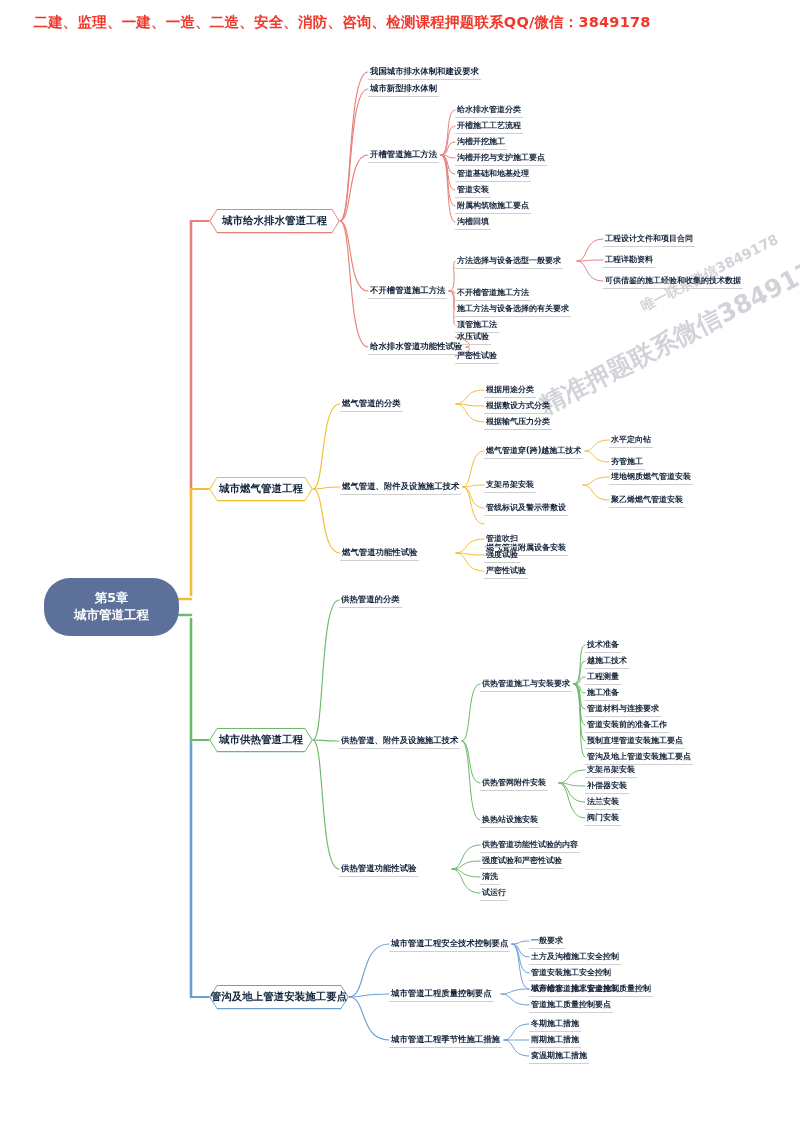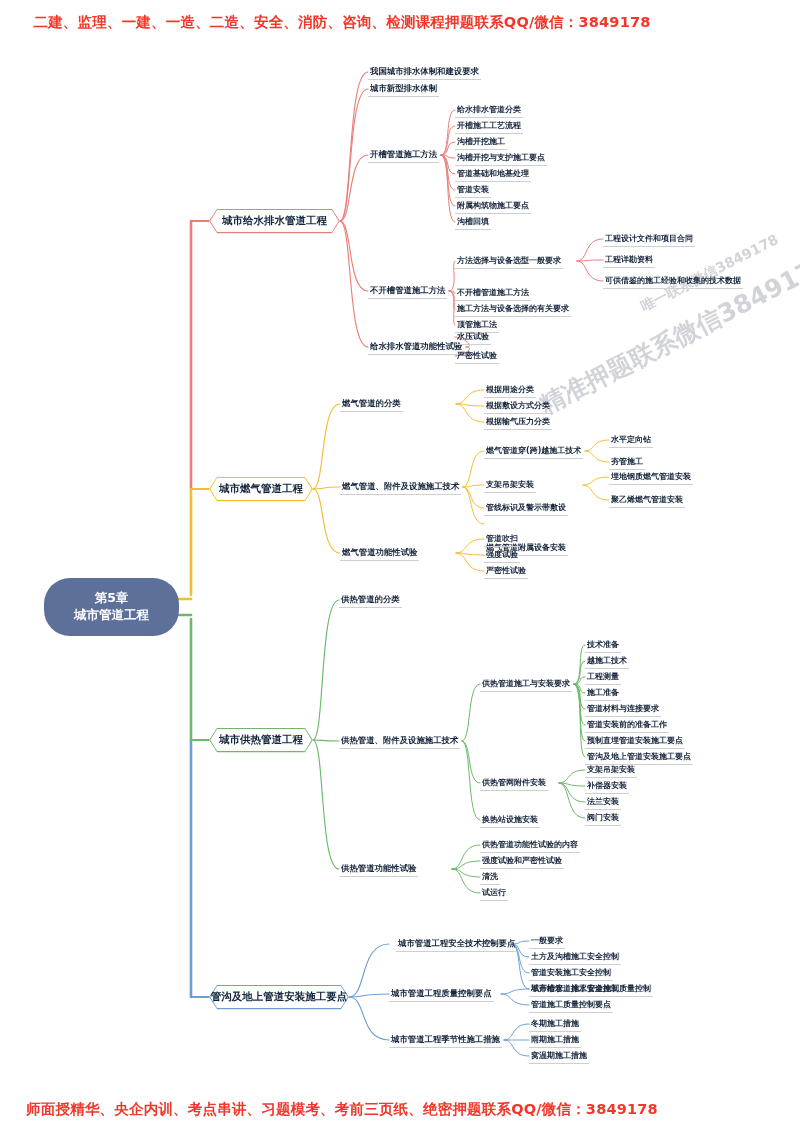--- a/index.html
+++ b/index.html
@@ -245,28 +245,27 @@
       <div class="tnode l2" style="left: 339px; top: 863px;">供热管道功能性试验</div>
       <div class="tnode l3" style="left: 480px; top: 839px;">供热管道功能性试验的内容</div>
       <div class="tnode l3" style="left: 480px; top: 855px;">强度试验和严密性试验</div>
       <div class="tnode l3" style="left: 480px; top: 871px;">清洗</div>
       <div class="tnode l3" style="left: 480px; top: 887px;">试运行</div>
       <div class="lvl1" style="left: 209px; top: 984.5px; width: 140px;">
         <div class="hexbg" style="background: rgb(107, 159, 212);"></div>
         <div class="hexin"></div>
         <span class="tx">管沟及地上管道安装施工要点</span>
       </div>
-      <div class="tnode l2" style="left: 389px; top: 938px; margin-left: 7px;">城市管道工程安全技术控制要点</div>
+      <div class="tnode l2" style="left: 389px; top: 938px;">城市管道工程安全技术控制要点</div>
       <div class="tnode l3" style="left: 529px; top: 935px;">一般要求</div>
       <div class="tnode l3" style="left: 529px; top: 951px;">土方及沟槽施工安全控制</div>
       <div class="tnode l3" style="left: 529px; top: 967px;">管道安装施工安全控制</div>
       <div class="tnode l3" style="left: 529px; top: 983px;">不开槽管道施工安全控制</div>
       <div class="tnode l2" style="left: 389px; top: 988px; text-align: right;">城市管道工程质量控制要点</div>
       <div class="tnode l3" style="left: 529px; top: 983px;">城市给水、排水管道施工质量控制</div>
       <div class="tnode l3" style="left: 529px; top: 999px;">管道施工质量控制要点</div>
       <div class="tnode l2" style="left: 389px; top: 1034px;">城市管道工程季节性施工措施</div>
       <div class="tnode l3" style="left: 529px; top: 1018px;">冬期施工措施</div>
       <div class="tnode l3" style="left: 529px; top: 1034px;">雨期施工措施</div>
       <div class="tnode l3" style="left: 529px; top: 1050px;">窝温期施工措施</div>
     </div>
 
-  <div class="banner bottom">师面授精华、央企内训、考点串讲、习题模考、考前三页纸、绝密押题联系QQ/微信：3849178</div>
 </div>
 
 </body></html>

